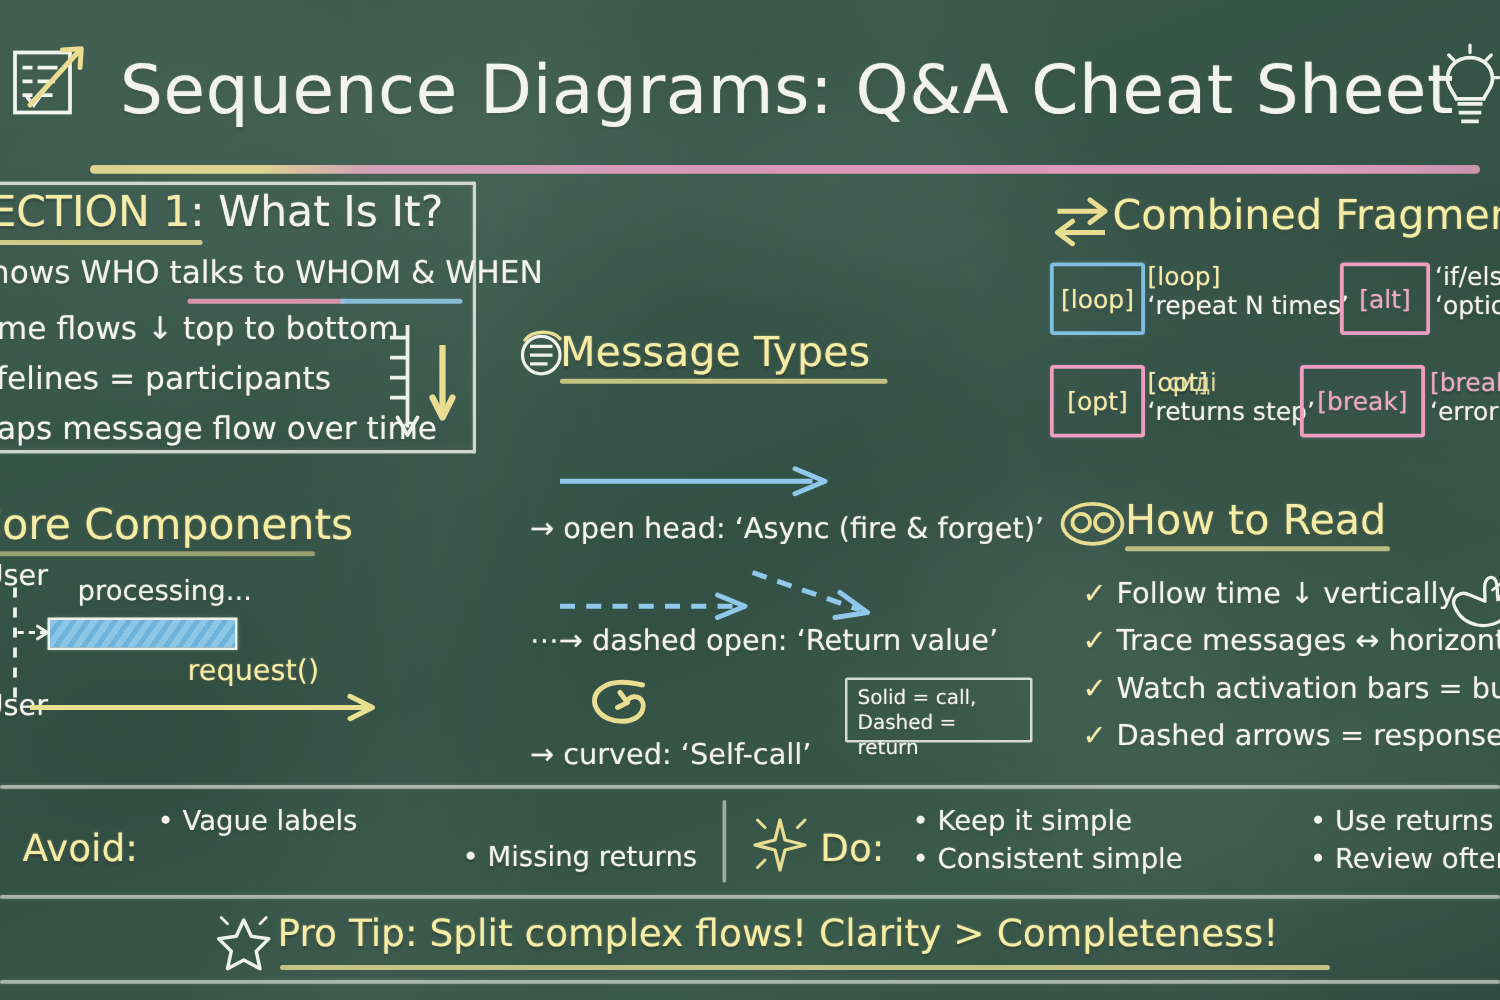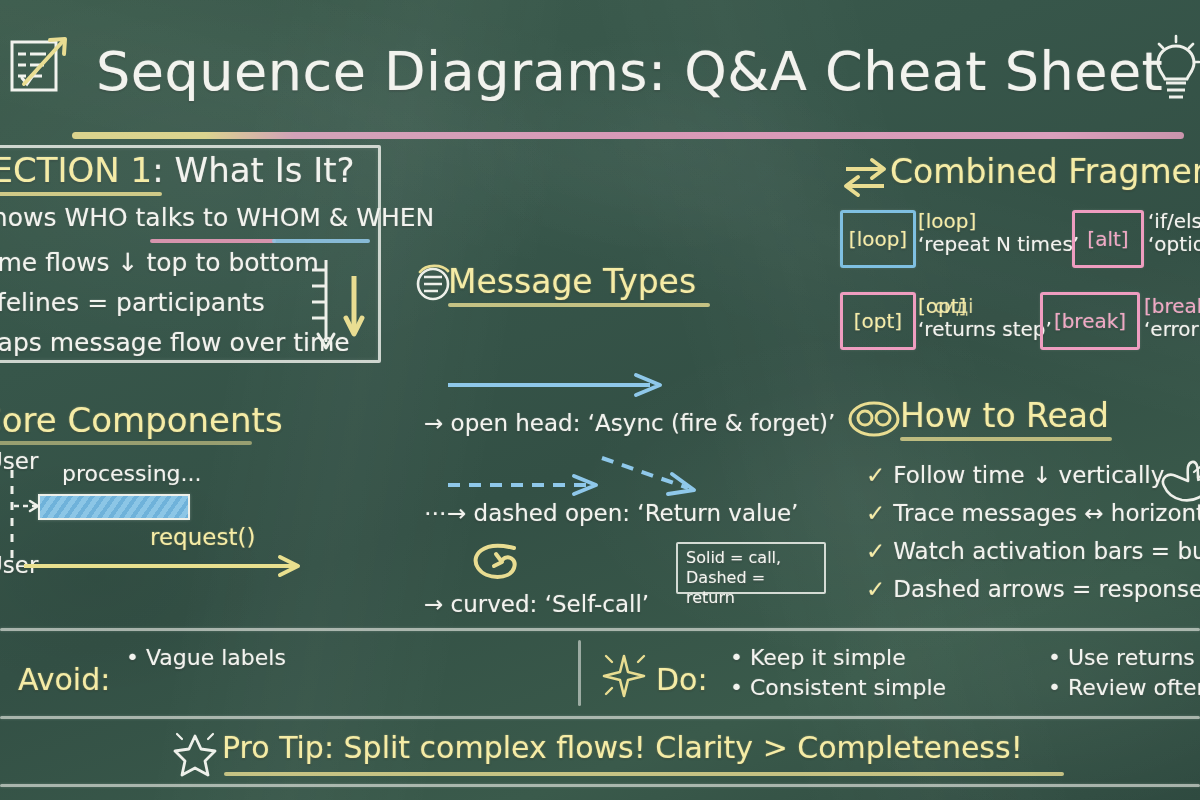--- a/index.html
+++ b/index.html
@@ -304,20 +304,23 @@
 
   <div class="abs hr" id="hr1"></div>
   <div class="abs hr" id="hr2"></div>
   <div class="abs hr" id="hr3"></div>
   <div class="abs" id="vdiv"></div>
 
   <div class="abs chalk-y tshy" id="avoid-label">Avoid:</div>
   <div class="abs chalk-w tsh blist" id="avoid-c1">
     <div>• <span>Vague labels</span></div>
   </div>
+  <div class="abs chalk-w tsh blist" id="avoid-c2">
+    <div>• <span>Missing returns</span></div>
+  </div>
 
   <div class="abs" style="left:600px;top:650px;">
     <svg width="52" height="50" viewBox="0 0 52 50">
       <path d="M24 6 L28 22 L44 26 L28 30 L24 46 L20 30 L4 26 L20 22 Z" fill="none" stroke="#e9dd92" stroke-width="2.6" stroke-linejoin="round"></path>
       <path d="M6 6 L12 12 M44 6 L38 12 M6 44 L12 38" stroke="#e9dd92" stroke-width="2.4" stroke-linecap="round"></path>
     </svg>
   </div>
   <div class="abs chalk-y tshy" id="do-label">Do:</div>
   <div class="abs chalk-w tsh blist" id="do-c1">
     <div>• <span>Keep it simple</span></div>

